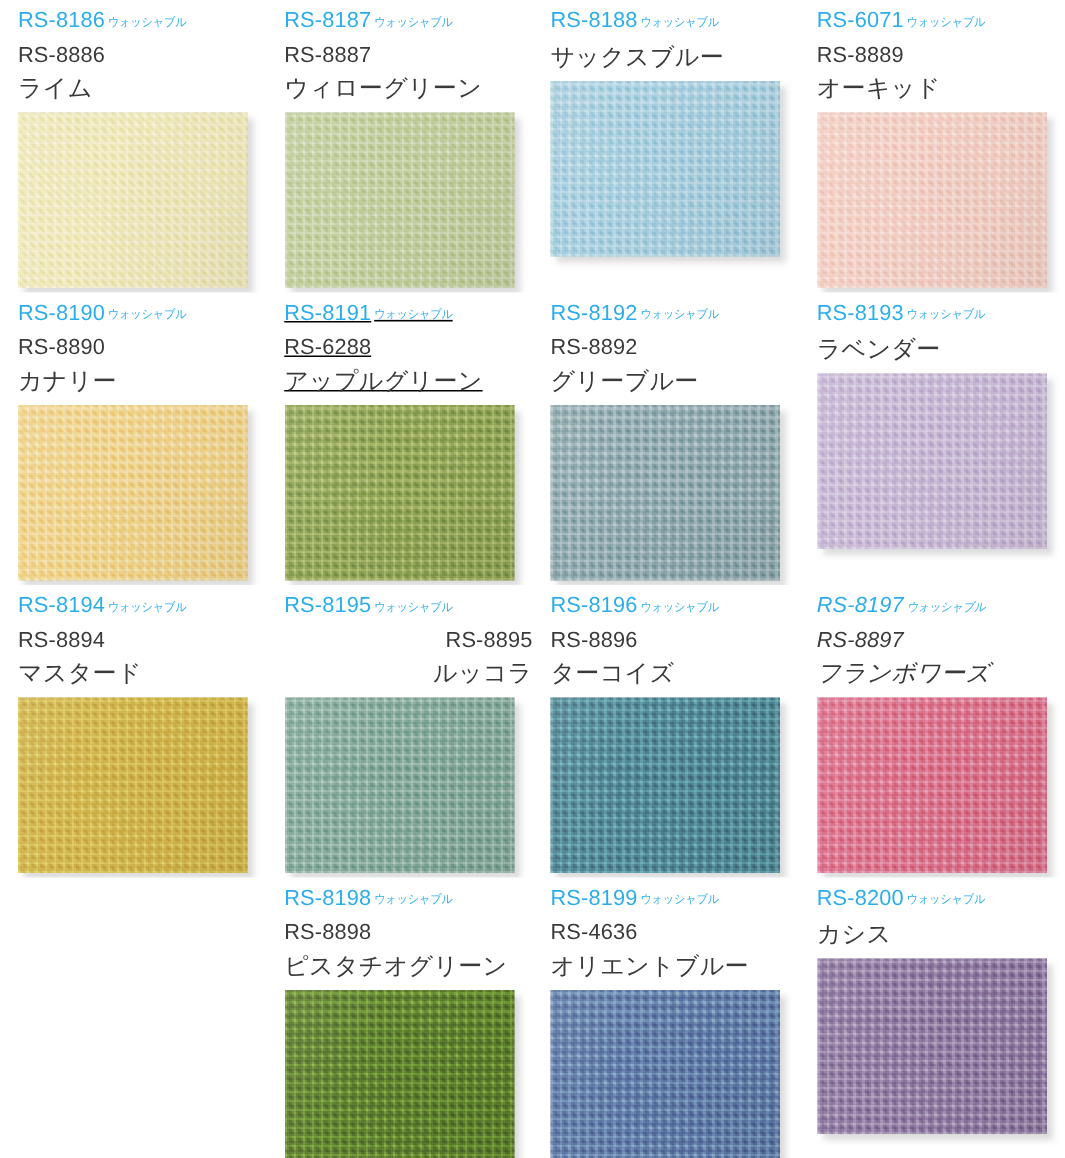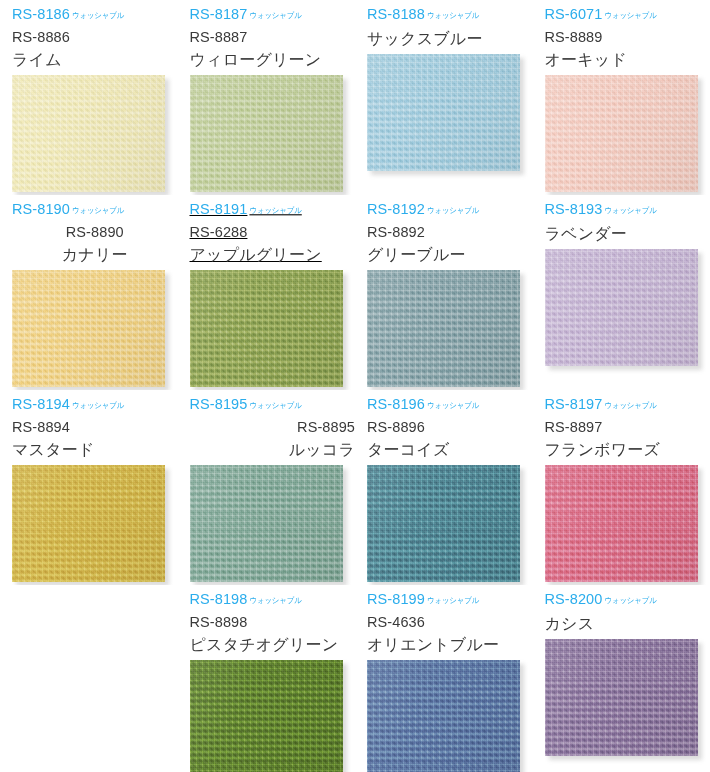--- a/index.html
+++ b/index.html
@@ -191,21 +191,21 @@
         <span class="washable-badge">ウォッシャブル</span>
       </div>
       <div class="product-code">RS-8889</div>
       <div class="color-name">オーキッド</div>
       <div class="swatch-wrap">
         <div class="swatch" style="background-color: rgb(245, 207, 196);">
           <div class="swatch-sheen"></div>
         </div>
       </div>
     </div>
-    <div class="swatch-card" style="grid-area: 2 / 1; text-align: center;">
+    <div class="swatch-card" style="grid-area: 2 / 1;">
       <div class="code-line">
         <span class="series-code">RS-8190</span>
         <span class="washable-badge">ウォッシャブル</span>
       </div>
       <div class="product-code">RS-8890</div>
       <div class="color-name">カナリー</div>
       <div class="swatch-wrap">
         <div class="swatch" style="background-color: rgb(242, 213, 139);">
           <div class="swatch-sheen"></div>
         </div>
@@ -281,21 +281,21 @@
         <span class="washable-badge">ウォッシャブル</span>
       </div>
       <div class="product-code">RS-8896</div>
       <div class="color-name">ターコイズ</div>
       <div class="swatch-wrap">
         <div class="swatch" style="background-color: rgb(77, 132, 146);">
           <div class="swatch-sheen"></div>
         </div>
       </div>
     </div>
-    <div class="swatch-card" style="grid-area: 3 / 4;">
+    <div class="swatch-card" style="grid-area: 3 / 4; font-style: italic;">
       <div class="code-line">
         <span class="series-code">RS-8197</span>
         <span class="washable-badge">ウォッシャブル</span>
       </div>
       <div class="product-code">RS-8897</div>
       <div class="color-name">フランボワーズ</div>
       <div class="swatch-wrap">
         <div class="swatch" style="background-color: rgb(220, 111, 137);">
           <div class="swatch-sheen"></div>
         </div>

